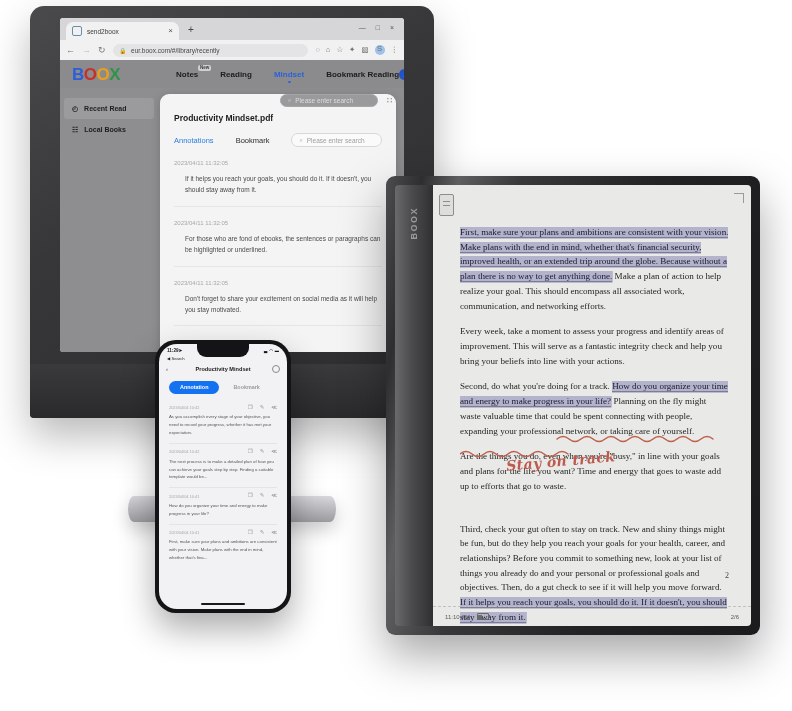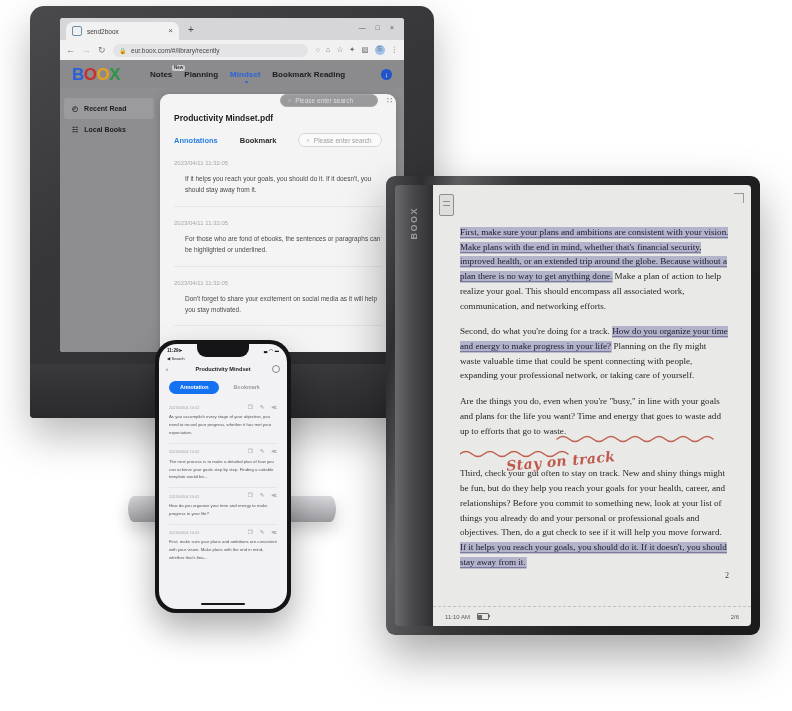--- a/index.html
+++ b/index.html
@@ -66,21 +66,21 @@
   .br-avatar{width:10px;height:10px;border-radius:50%;background:#9fc0e8;display:inline-block;
     color:#40526b;font-size:6px;text-align:center;line-height:10px;}
 
   
   .site{position:absolute;left:0;right:0;top:42px;bottom:0;background:#8e8e90;overflow:hidden;}
   .site-header{
     height:28px;background:#8b8b8d;display:flex;align-items:center;padding:0 12px;gap:0;
   }
   .logo{font-size:17px;font-weight:bold;letter-spacing:-0.5px;line-height:1;font-family:"Liberation Sans",sans-serif;}
   .logo .c1{color:#2b5fd9;} .logo .c2{color:#c5312b;} .logo .c3{color:#e8a11c;} .logo .c4{color:#2e9448;}
-  .site-nav{display:flex;align-items:center;gap:12px;margin-left:30px;}
+  .site-nav{display:flex;align-items:center;gap:22px;margin-left:56px;}
   .nav-item{font-size:8px;font-weight:bold;color:#1c1c1e;position:relative;white-space:nowrap;}
   .nav-item.active{color:#2a63d8;}
   .nav-item.active::after{content:"";position:absolute;left:48%;bottom:-4px;width:3px;height:2px;border-radius:50%;background:#2a63d8;}
   .nav-badge{position:absolute;top:-5px;right:-13px;font-size:4.5px;color:#3a3a3a;background:#cfcfd1;
     border-radius:2px;padding:0.5px 2px;}
   .site-icons{margin-left:auto;display:flex;align-items:center;gap:11px;}
   .ico-dl{width:11px;height:11px;border-radius:50%;background:#2154c9;color:#fff;font-size:7px;
     text-align:center;line-height:11px;}
 
   .site-body{position:absolute;left:0;right:0;top:28px;bottom:0;display:flex;}
@@ -89,21 +89,21 @@
     font-weight:bold;color:#1e1e20;}
   .side-item.active{background:#9b9b9d;border-radius:3px;margin:0 6px 0 4px;padding-left:8px;}
   .side-ico{font-size:7px;color:#2b2b2d;}
 
   .content-card{
     flex:1;margin:6px 8px 0 0;background:#f4f4f4;border-radius:9px 9px 0 0;
     box-shadow:0 2px 10px rgba(0,0,0,.18);padding:19px 14px 0 14px;position:relative;overflow:hidden;
   }
   .card-title{font-size:8.5px;font-weight:bold;color:#1d1d1f;}
   .card-tabs{display:flex;gap:22px;margin-top:10px;align-items:center;}
-  .card-tab{font-size:7.5px;font-weight:bold;color:#2b2b2d;}
+  .card-tab{font-size:7.5px;font-weight:normal;color:#2b2b2d;}
   .card-tab.active{color:#2a7fe0;}
   .card-search{
     margin-left:auto;width:112px;height:14px;border:1px solid #d8d8d8;border-radius:8px;background:#fafafa;
     display:flex;align-items:center;gap:4px;padding:0 7px;box-sizing:border-box;
   }
   .card-search-ico{font-size:6px;color:#9a9a9a;}
   .card-search-ph{font-size:6.5px;color:#9e9e9e;white-space:nowrap;}
 
   .anno{margin-top:13px;}
   .anno-date{font-size:6px;color:#a8a8a8;}
@@ -247,21 +247,21 @@
         </div>
 
         <div class="site">
           <div class="site-header">
             <div class="logo"><span class="c1">B</span><span class="c2">O</span><span class="c3">O</span><span class="c4">X</span></div>
             <div class="site-nav">
               <div class="nav-item">
                 <span>Notes</span>
                 <span class="nav-badge">New</span>
               </div>
-              <div class="nav-item">Planning</div>
+              <div class="nav-item">Reading</div>
               <div class="nav-item active">Mindset</div>
               <div class="nav-item">Bookmark Reading</div>
             </div>
             <div class="site-icons">
               <span class="ico-dl">↓</span>
 
             </div>
           </div>
 
           <div class="site-body">
@@ -325,20 +325,21 @@
   <div class="tablet">
     <div class="tablet-bezel-left">
       <span class="tablet-brand">BOOX</span>
     </div>
     <div class="tablet-screen">
       <div class="scr-tab"></div>
       <div class="scr-corner"></div>
 
       <div class="scr-body">
         <p><span class="hl">First, make sure your plans and ambitions are consistent with your vision. Make plans with the end in mind, whether that's financial security, improved health, or an extended trip around the globe. Because without a plan there is no way to get anything done.</span><span> Make a plan of action to help realize your goal. This should encompass all associated work, communication, and networking efforts.</span></p>
+        <p><span>Every week, take a moment to assess your progress and identify areas of improvement. This will serve as a fantastic integrity check and help you bring your beliefs into line with your actions.</span></p>
         <p><span>Second, do what you're doing for a track. </span><span class="hl">How do you organize your time and energy to make progress in your life?</span><span> Planning on the fly might waste valuable time that could be spent connecting with people, expanding your professional network, or taking care of yourself.</span></p>
         <p style="margin-bottom:28px;"><span>Are the things you do, even when you're "busy," in line with your goals and plans for the life you want? Time and energy that goes to waste add up to efforts that go to waste.</span></p>
         <p><span>Third, check your gut often to stay on track. New and shiny things might be fun, but do they help you reach your goals for your health, career, and relationships? Before you commit to something new, look at your list of things you already do and your personal or professional goals and objectives. Then, do a gut check to see if it will help you move forward. </span><span class="hl">If it helps you reach your goals, you should do it. If it doesn't, you should stay away from it.</span></p>
       </div>
 
       <svg class="scr-squiggle" style="left:27px;top:245px;" width="290" height="40" viewBox="0 0 290 40">
         <path d="M97 9 q6 -5 12 0 t12 0 t12 0 t12 0 t12 0 t12 0 t12 0 t12 0 t12 0 t12 0 t12 0 t12 0 t12 0" fill="none" stroke="#c0604f" stroke-width="1.5" stroke-linecap="round"></path>
         <path d="M0 24 q6 -5 12 0 t12 0 t12 0 t12 0 t12 0 t12 0 t12 0 t12 0 t12 0" fill="none" stroke="#c0604f" stroke-width="1.5" stroke-linecap="round"></path>
       </svg>
 

